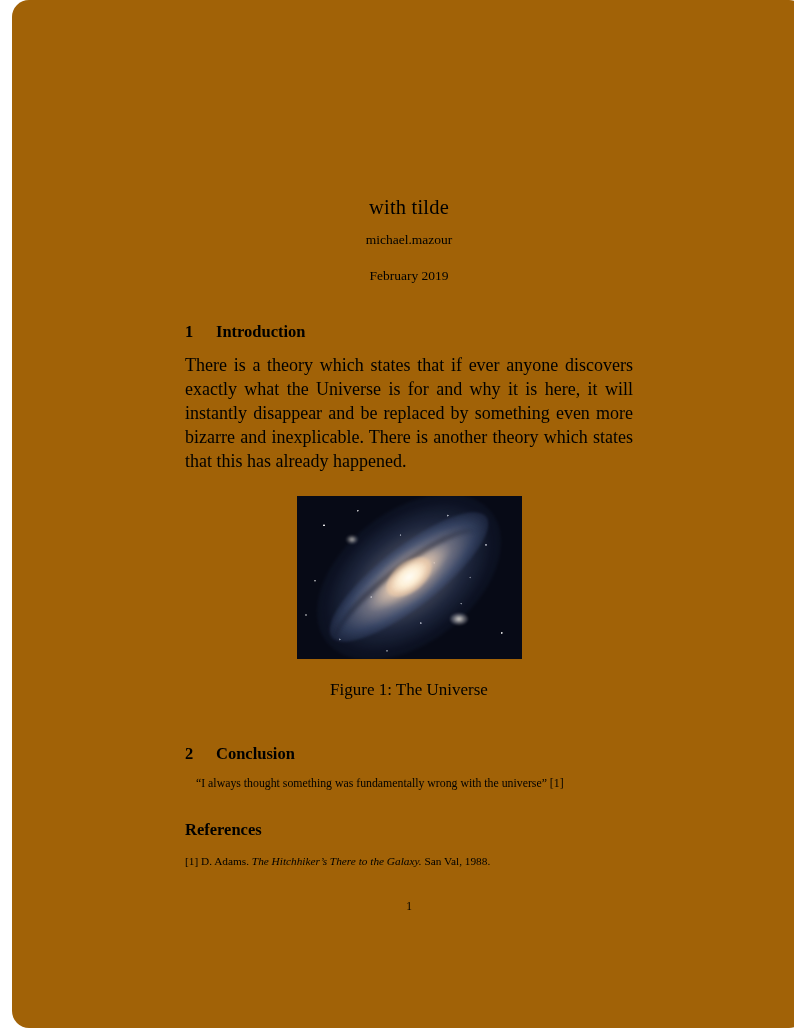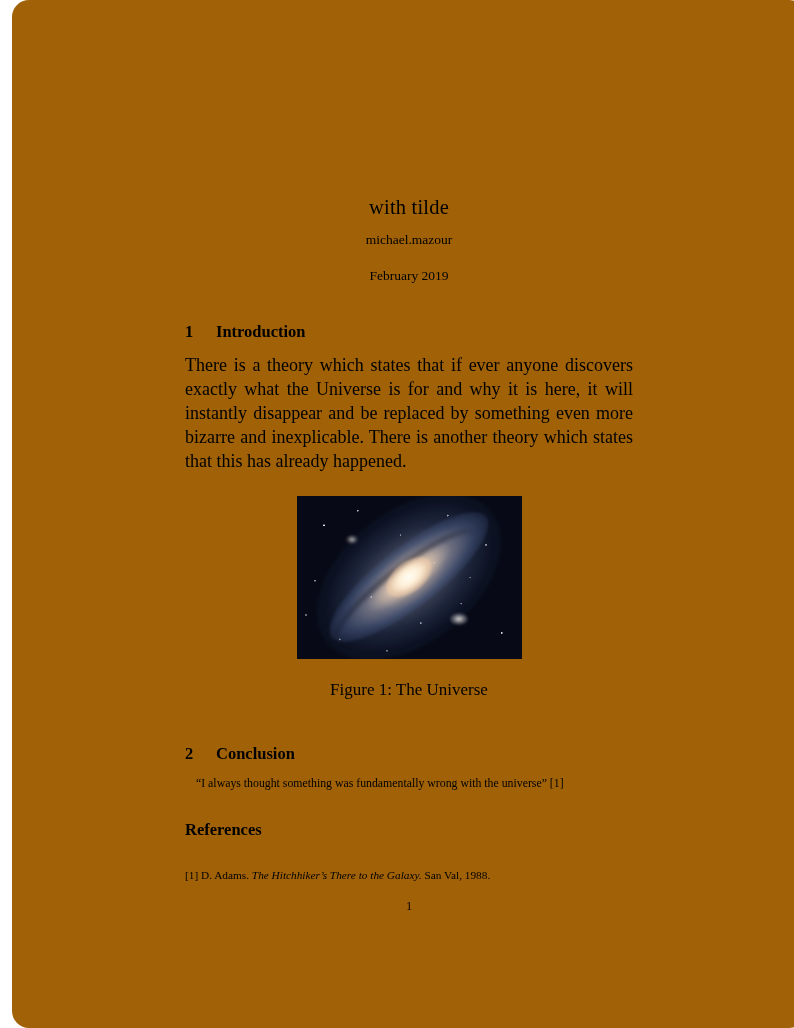--- a/index.html
+++ b/index.html
@@ -176,21 +176,21 @@
     margin-top: 44px;
   }
   .quote-par {
     font-size: 11.8px;
     margin: 11px;
   }
   .refs-head {
     font-size: 16.5px;
     font-weight: bold;
     margin-top: 29px;
-    margin-bottom: 28px;
+    margin-bottom: 14px;
   }
   .ref-item {
     font-size: 11.3px;
     display: flex;
     line-height: 1.3;
   }
   .ref-num {
     width: 16px;
     flex: 0 0 16px;
   }

